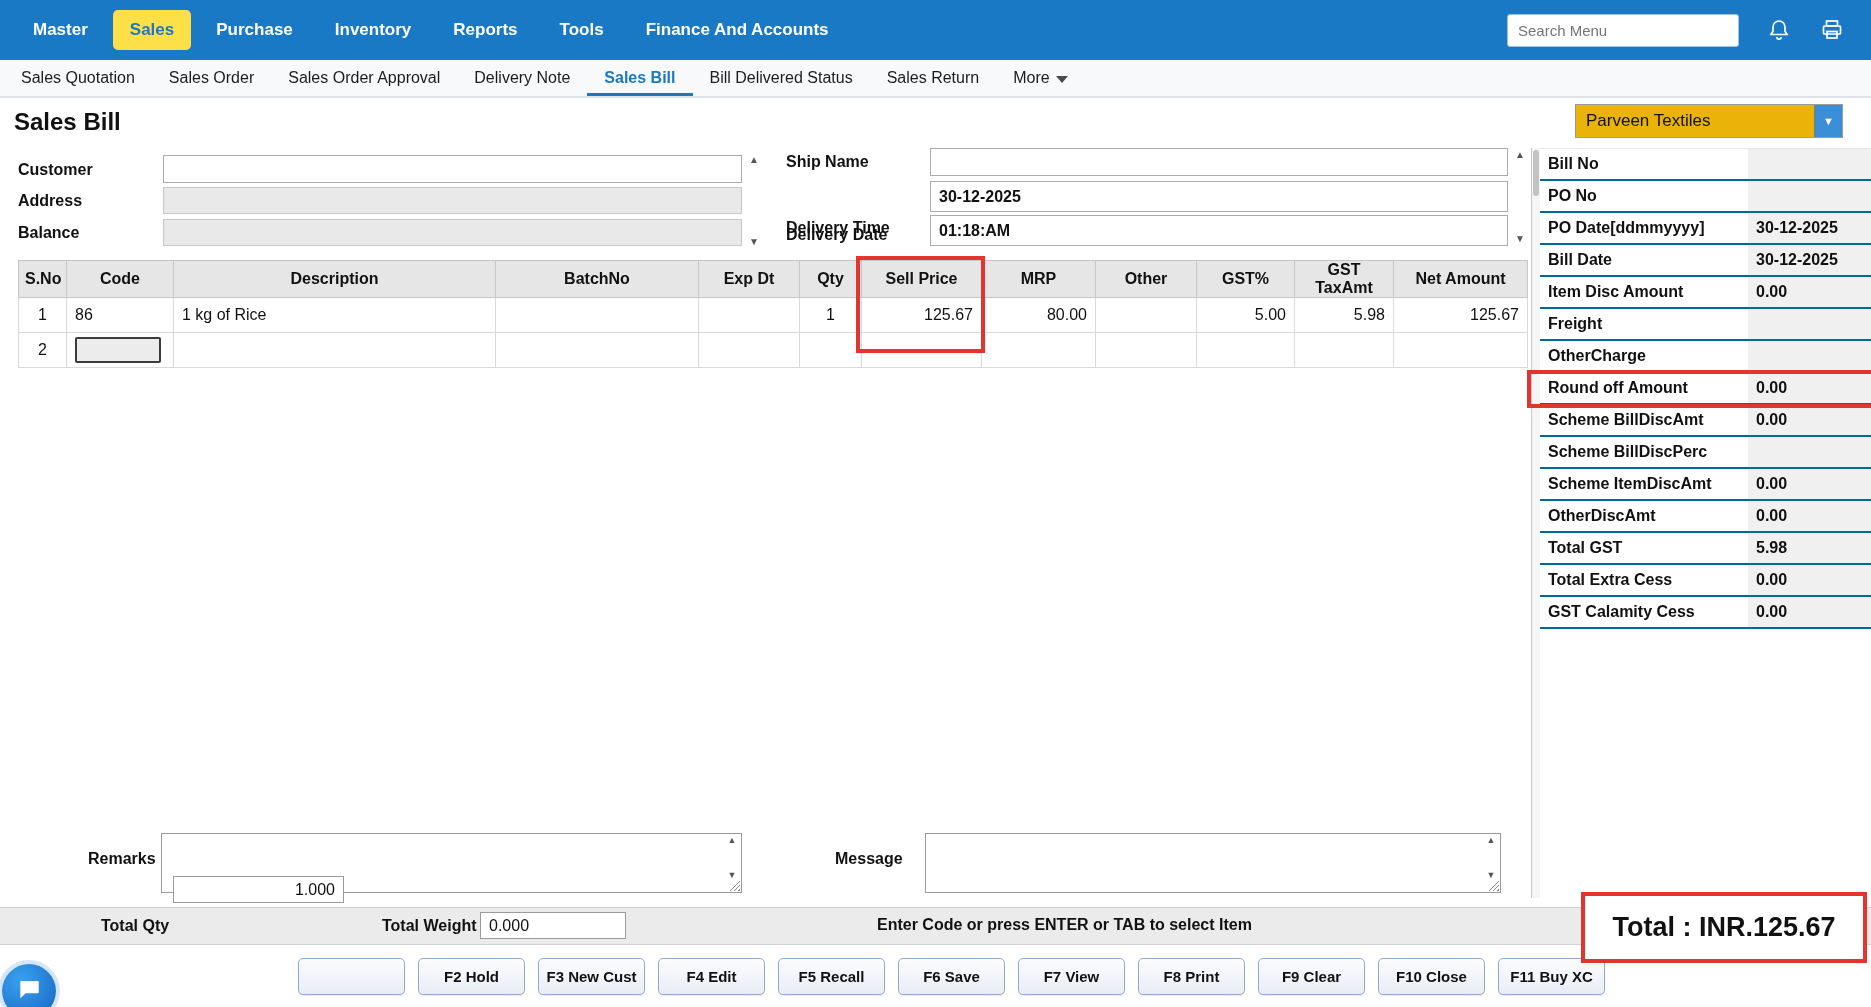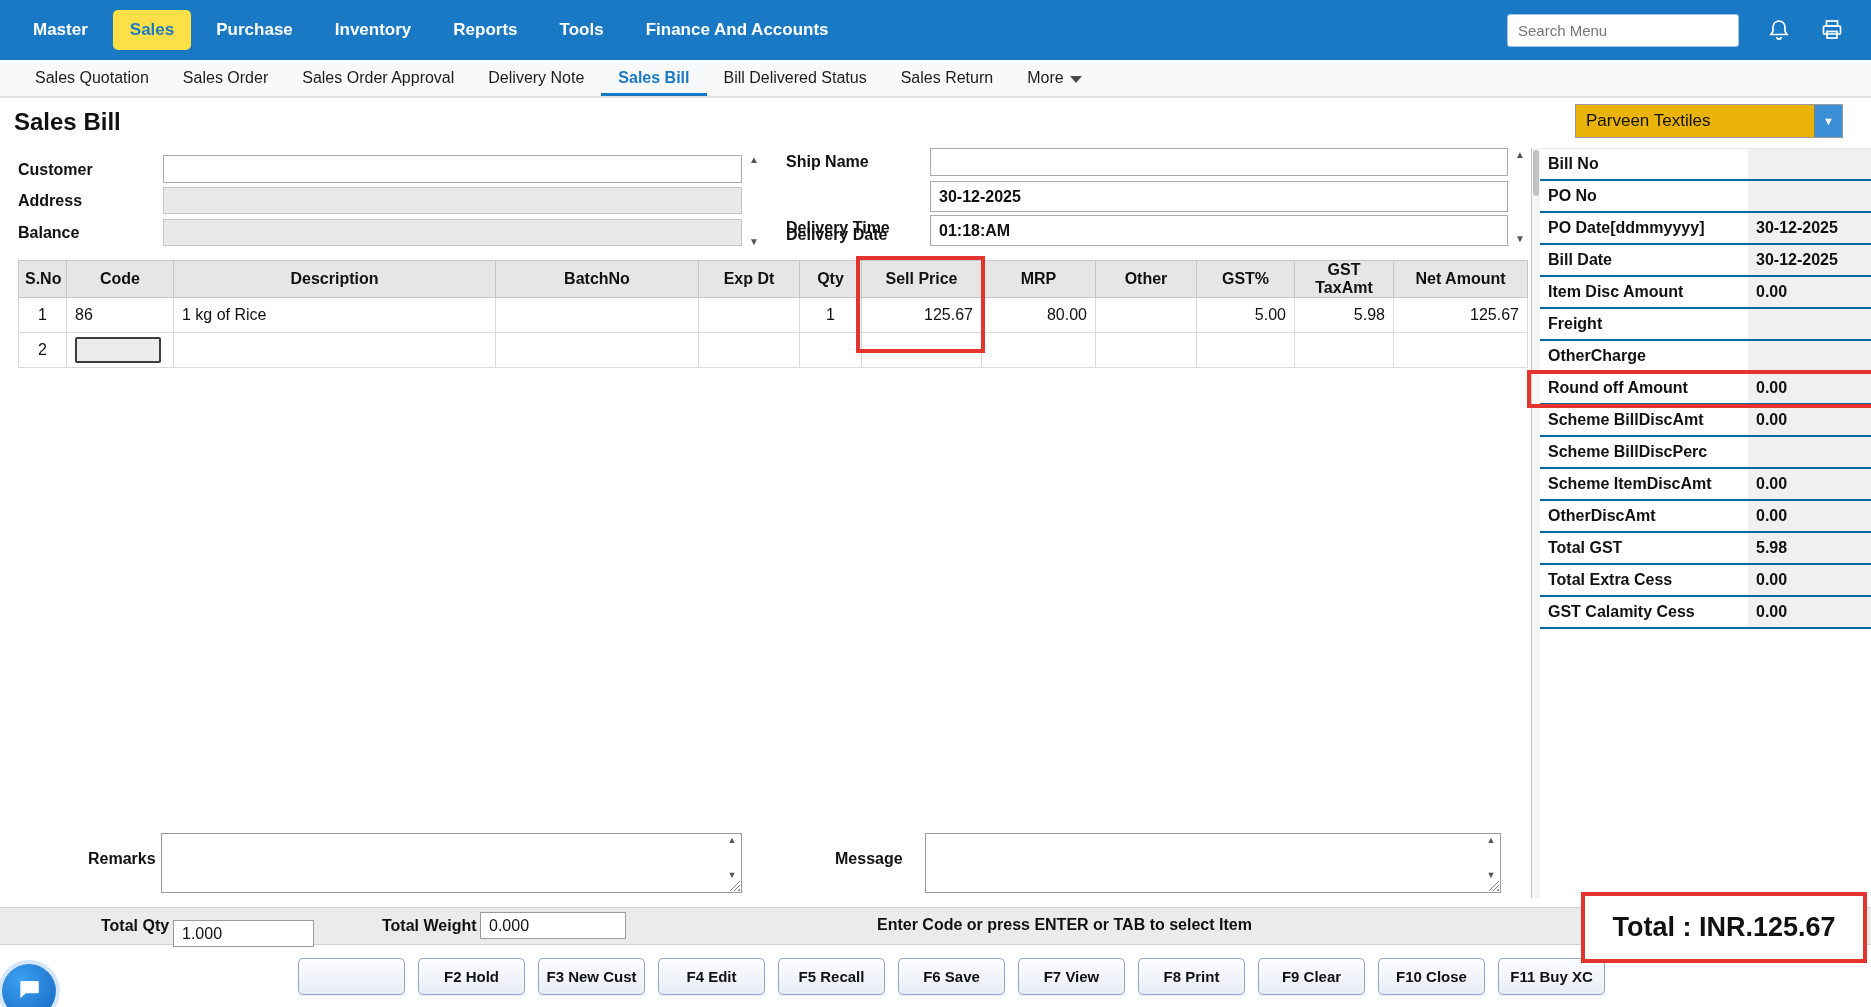--- a/index.html
+++ b/index.html
@@ -12,21 +12,21 @@
   .top-item { color:#fff; font-weight:bold; font-size:17px; padding:10px 17px; margin-right:8px;
               cursor:pointer; white-space:nowrap; border-radius:5px; }
   .top-item.active { background:#fde047; color:#1a79c4; }
   .top-right { margin-left:auto; display:flex; align-items:center; gap:28px; padding-right:10px; }
   .search-input { width:232px; height:33px; border:1px solid #9fc2e0; border-radius:3px;
                   padding:0 10px; font-size:15px; font-family:inherit; color:#333; }
   .tb-icon { display:flex; align-items:center; cursor:pointer; }
 
   
   .subnav { position:absolute; left:0; top:60px; width:1871px; height:38px; background:#f8f9fa;
-            border-bottom:2px solid #dfe3e7; display:flex; align-items:stretch; padding:0 18px; }
+            border-bottom:2px solid #dfe3e7; display:flex; align-items:stretch; padding:0 4px; }
   .sub-item { font-size:16px; color:#1c1c1c; padding:0 17px; display:flex; align-items:center;
               gap:6px; cursor:pointer; white-space:nowrap; }
   .sub-item.active { color:#1a79c4; font-weight:bold; box-shadow:inset 0 -3px 0 #1a79c4; }
   .more-arrow { width:0; height:0; border-left:6px solid transparent; border-right:6px solid transparent;
                 border-top:7px solid #4a4a4a; margin-top:2px; }
 
   
   .page-title { position:absolute; left:14px; top:108px; font-size:24px; font-weight:bold; color:#111; }
   .company-combo { position:absolute; left:1575px; top:104px; width:268px; height:34px;
                    border:1px solid #9b9b9b; background:#eab308; display:flex;justify-content:space-between; }
@@ -322,21 +322,21 @@
     <textarea class="ta-inner" style=""></textarea>
     <div class="ta-arrows">
         <span>▲</span>
         <span>▼</span>
       </div>
     <div class="ta-grip"></div>
   </div>
 
   <div class="bottom-bar"></div>
   <div class="flabel" style="left:101px; top:917px;">Total Qty</div>
-  <input class="finput" style="left: 173px; top: 920px; width: 141px; height: 27px; border-color: rgb(155, 155, 155);" value="1.000">
+  <input class="finput" style="left: 173px; top: 876px; width: 171px; height: 27px; border-color: rgb(155, 155, 155); text-align: right;" value="1.000">
   <div class="flabel" style="left:382px; top:917px;">Total Weight</div>
   <input class="finput" style="left: 480px; top: 912px; width: 146px; height: 27px; border-color: rgb(155, 155, 155);" value="0.000">
   <div class="hint">Enter Code or press ENTER or TAB to select Item</div>
 
   <div class="total-box">
     <div class="total-text">Total : INR.125.67</div>
   </div>
 
   <div class="fn-bar">
     <button class="fn-btn"></button>

